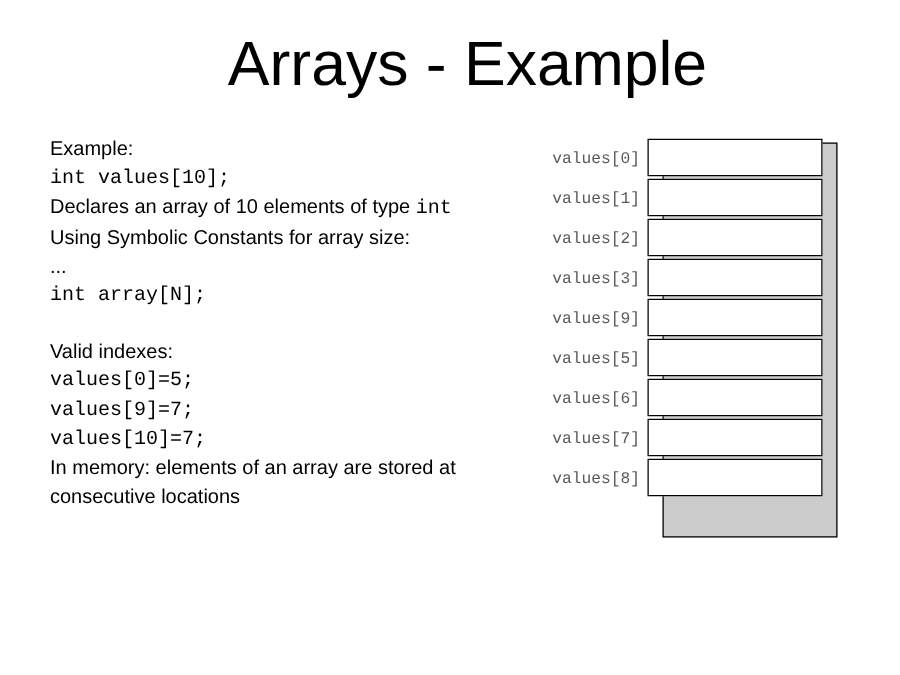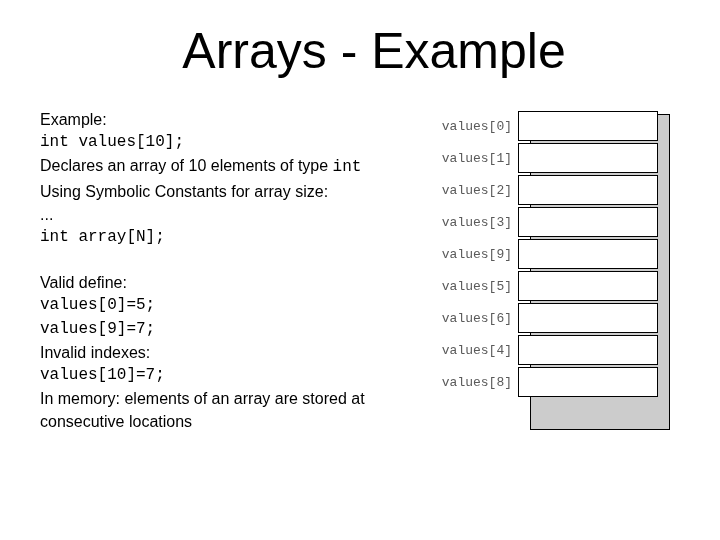--- a/index.html
+++ b/index.html
@@ -90,24 +90,23 @@
       <div class="code">int values[10];</div>
       <div>
         <span>Declares an array of 10 elements of type </span><span class="code">int</span>
       </div>
       <div>Using Symbolic Constants for array size:</div>
       <div>...</div>
       <div class="code">int array[N];</div>
     </div>
 
     <div class="block2">
-      <div>Valid define:</div>
+      <div>Valid indexes:</div>
       <div class="code">values[0]=5;</div>
       <div class="code">values[9]=7;</div>
-      <div>Invalid indexes:</div>
       <div class="code">values[10]=7;</div>
       <div>In memory: elements of an array are stored at consecutive  locations</div>
     </div>
 
   </div>
 
   <div class="diagram-col">
     <div class="diagram">
       <div class="shadow-box"></div>
       <div class="rows">
@@ -133,21 +132,21 @@
           </div>
         <div class="row">
             <div class="row-label">values[5]</div>
             <div class="row-cell"></div>
           </div>
         <div class="row">
             <div class="row-label">values[6]</div>
             <div class="row-cell"></div>
           </div>
         <div class="row">
-            <div class="row-label">values[4]</div>
+            <div class="row-label">values[7]</div>
             <div class="row-cell"></div>
           </div>
         <div class="row">
             <div class="row-label">values[8]</div>
             <div class="row-cell"></div>
           </div>
       </div>
     </div>
   </div>
 </div>

